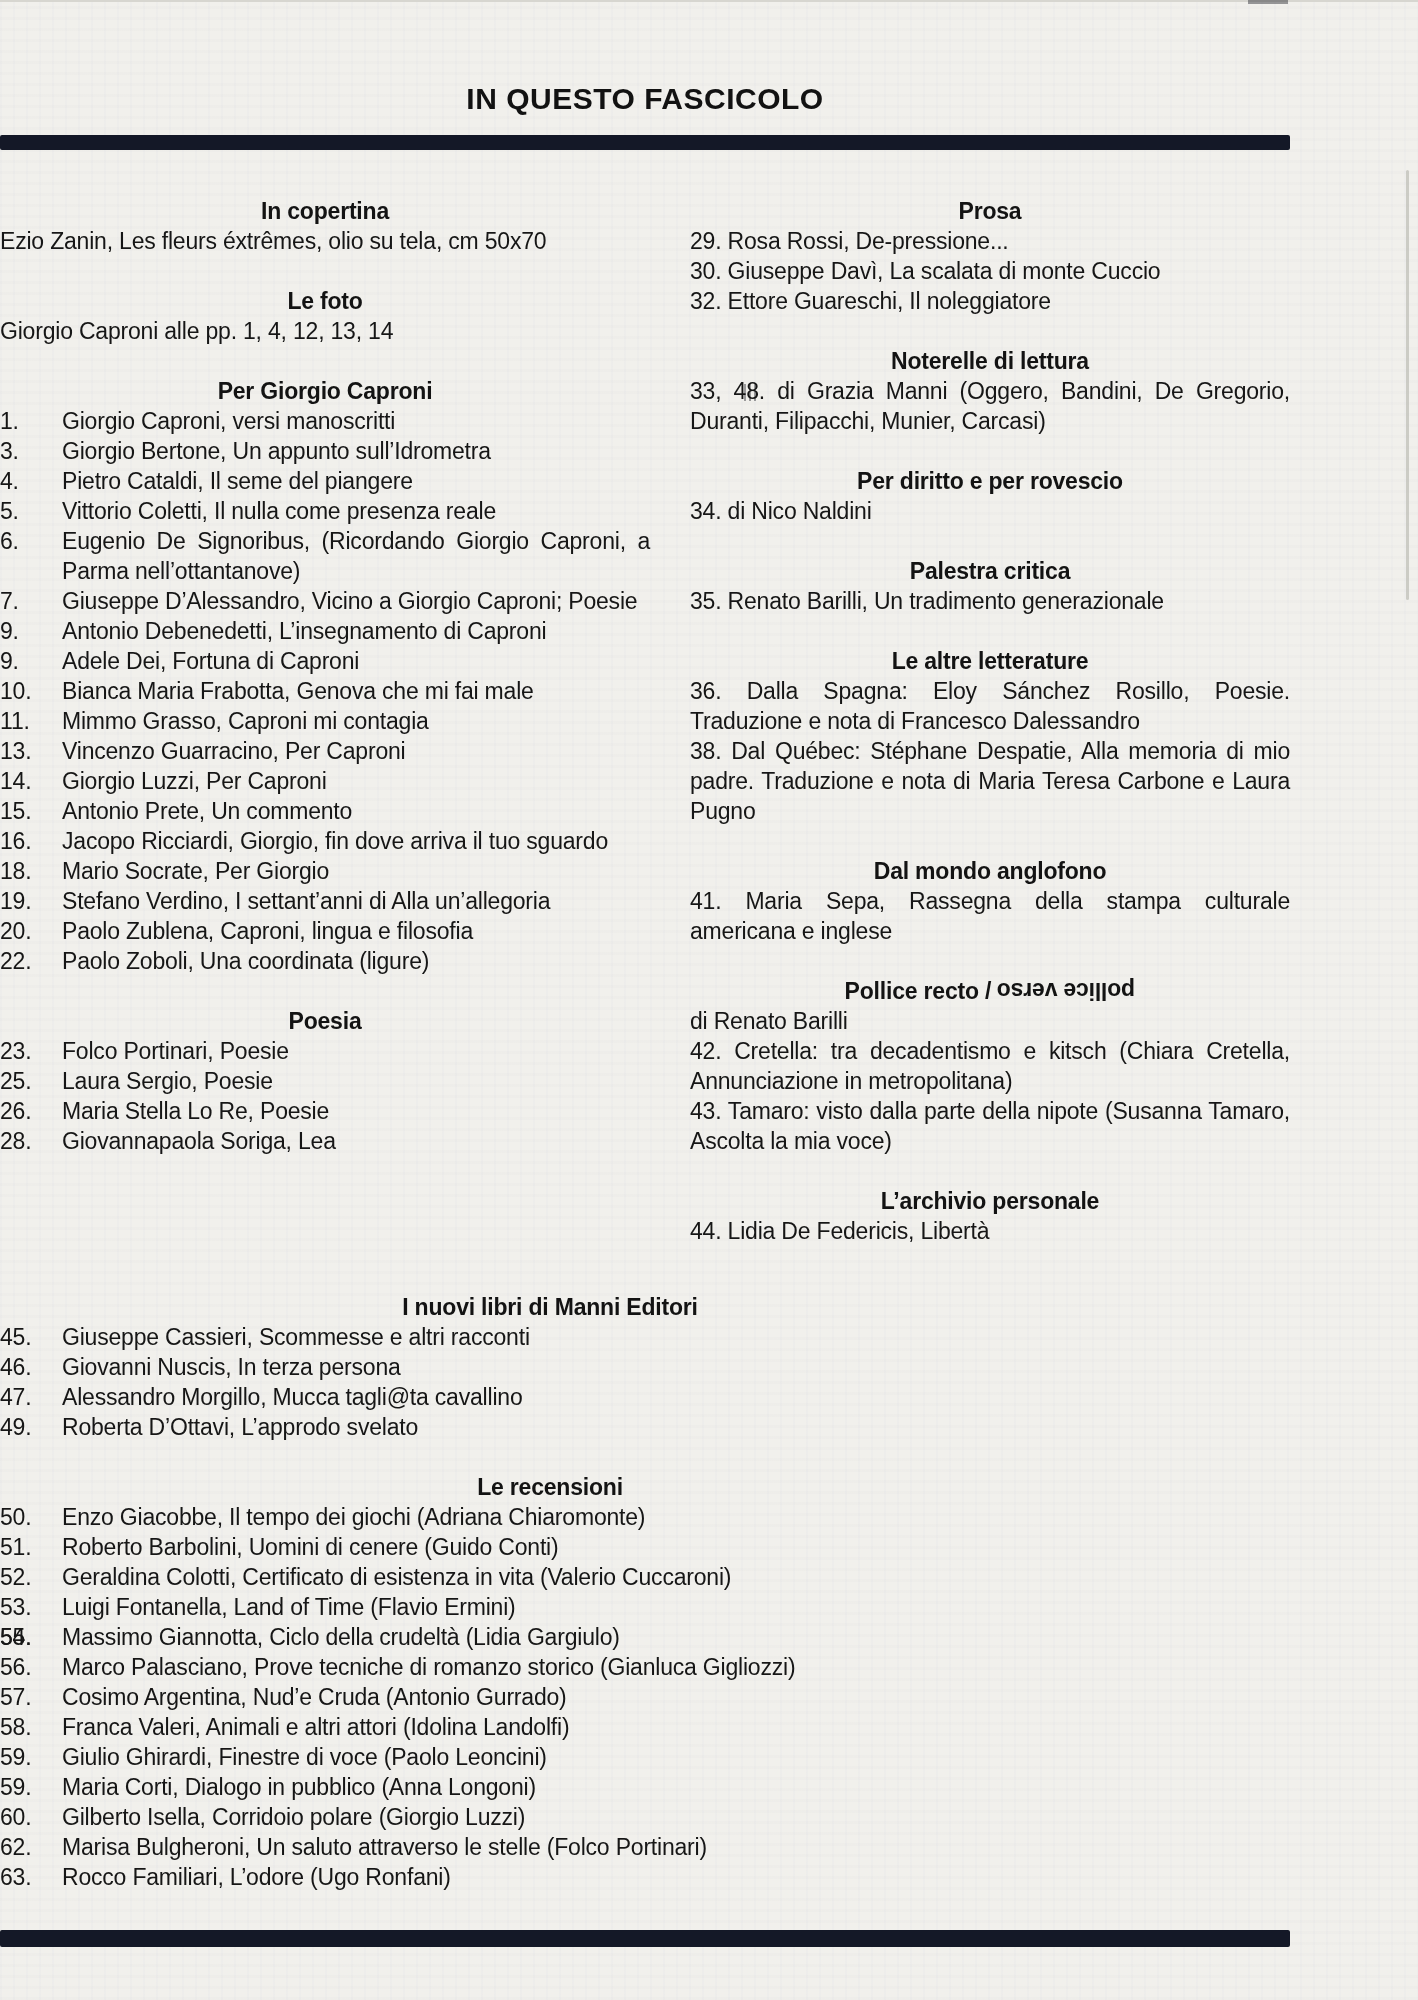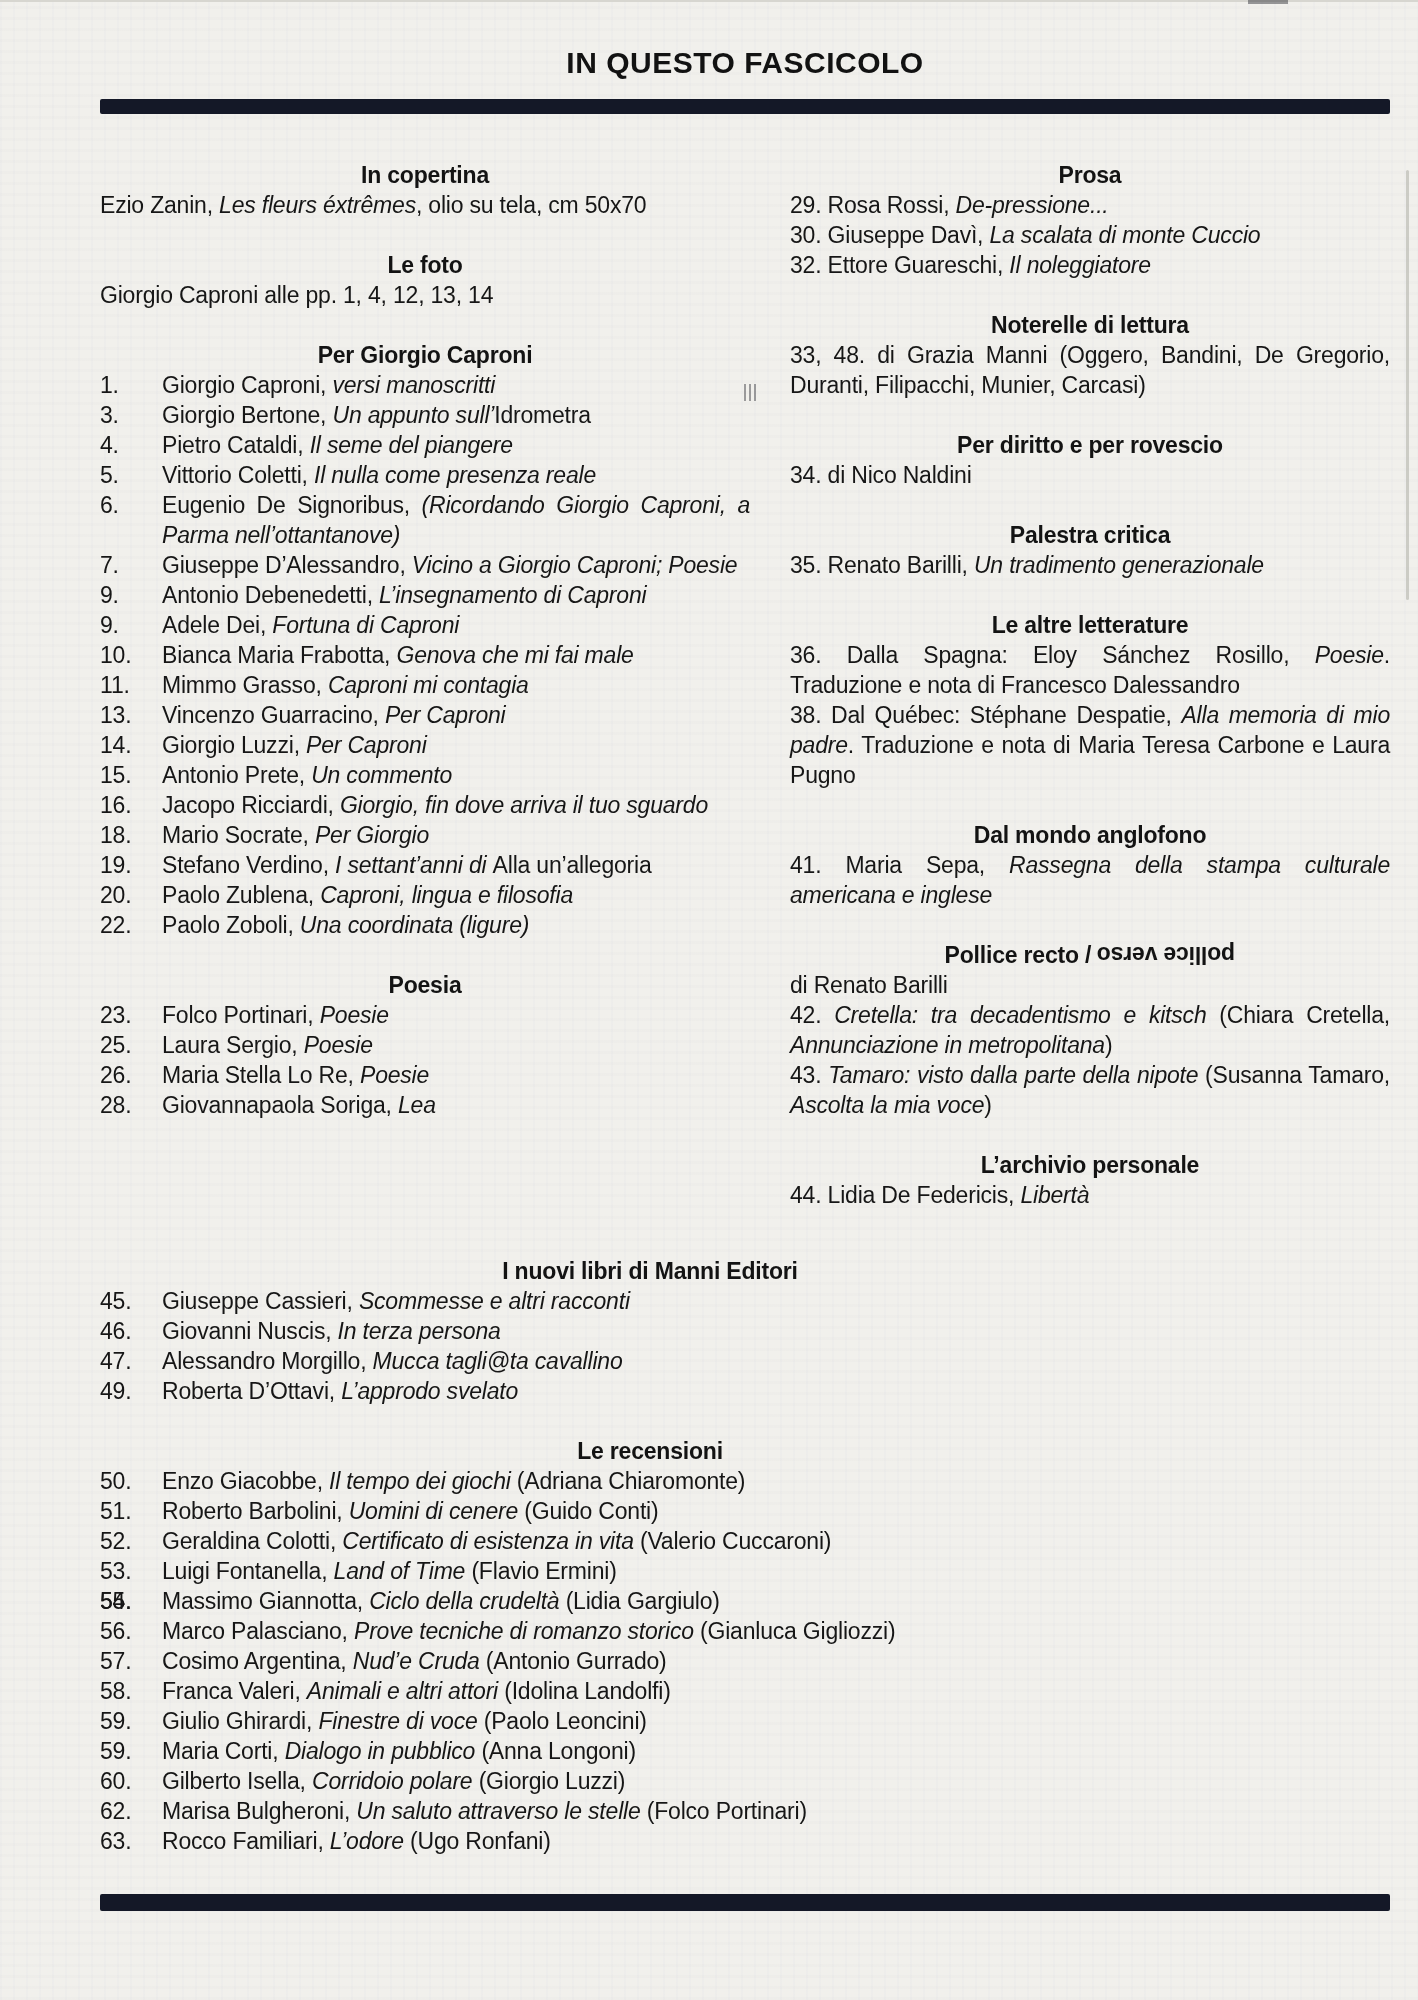--- a/index.html
+++ b/index.html
@@ -7,21 +7,21 @@
     width:1418px;height:2000px;position:relative;overflow:hidden;
     background:#f1f0ec;color:#161616;
     font-family:"Liberation Sans", sans-serif;
   }
   .texture{
     position:absolute;inset:0;pointer-events:none;
     background:
       repeating-linear-gradient(90deg, rgba(90,110,190,.022) 0 2px, rgba(0,0,0,0) 2px 13px),
       repeating-linear-gradient(0deg, rgba(60,60,90,.014) 0 3px, rgba(0,0,0,0) 3px 11px);
   }
-  .content{margin-left:100px;width:1290px;padding-top:46px;position:relative;}
+  .content{width:1290px;padding-top:82px;position:relative;}
   .page-title{
     text-align:center;font-weight:bold;font-size:30px;line-height:34px;
     letter-spacing:.5px;margin:0;color:#121212;
   }
   .rule-top{height:15px;background:#141827;margin-top:19px;border-radius:2px;}
   .rule-bottom{height:17px;background:#141827;margin-top:38px;border-radius:2px;}
   .cols{display:flex;margin-top:46px;align-items:flex-start;}
   .col-left{width:650px;margin-right:40px;flex:none;}
   .col-right{width:600px;flex:none;}
   .col-bottom{margin-top:46px;width:1100px;}
@@ -31,21 +31,21 @@
     font-size:23px;line-height:30px;margin:0;font-weight:bold;
     letter-spacing:-0.2px;text-align:center;color:#131313;
   }
   .item{
     margin:0;font-size:23px;line-height:30px;letter-spacing:-0.2px;
     text-align:justify;
   }
   .col-bottom .item{text-align:left;}
   .hang{padding-left:62px;position:relative;}
   .hang > .num{position:absolute;left:0;top:0;width:58px;text-align:left;}
-  .it{font-style:italic;}
+  .it{}
   .flip{display:inline-block;transform:rotate(180deg);}
   .artifact-bars{
     position:absolute;left:744px;top:384px;width:13px;height:17px;opacity:.5;
     background:repeating-linear-gradient(90deg,#44444a 0 2px,rgba(0,0,0,0) 2px 5px);
   }
   .edge-shadow{
     position:absolute;right:9px;top:170px;width:3px;height:430px;
     background:#b9b8b0;opacity:.65;border-radius:2px;
   }
   .top-edge{position:absolute;top:0;left:0;width:100%;height:2px;background:#d7d6d0;}

